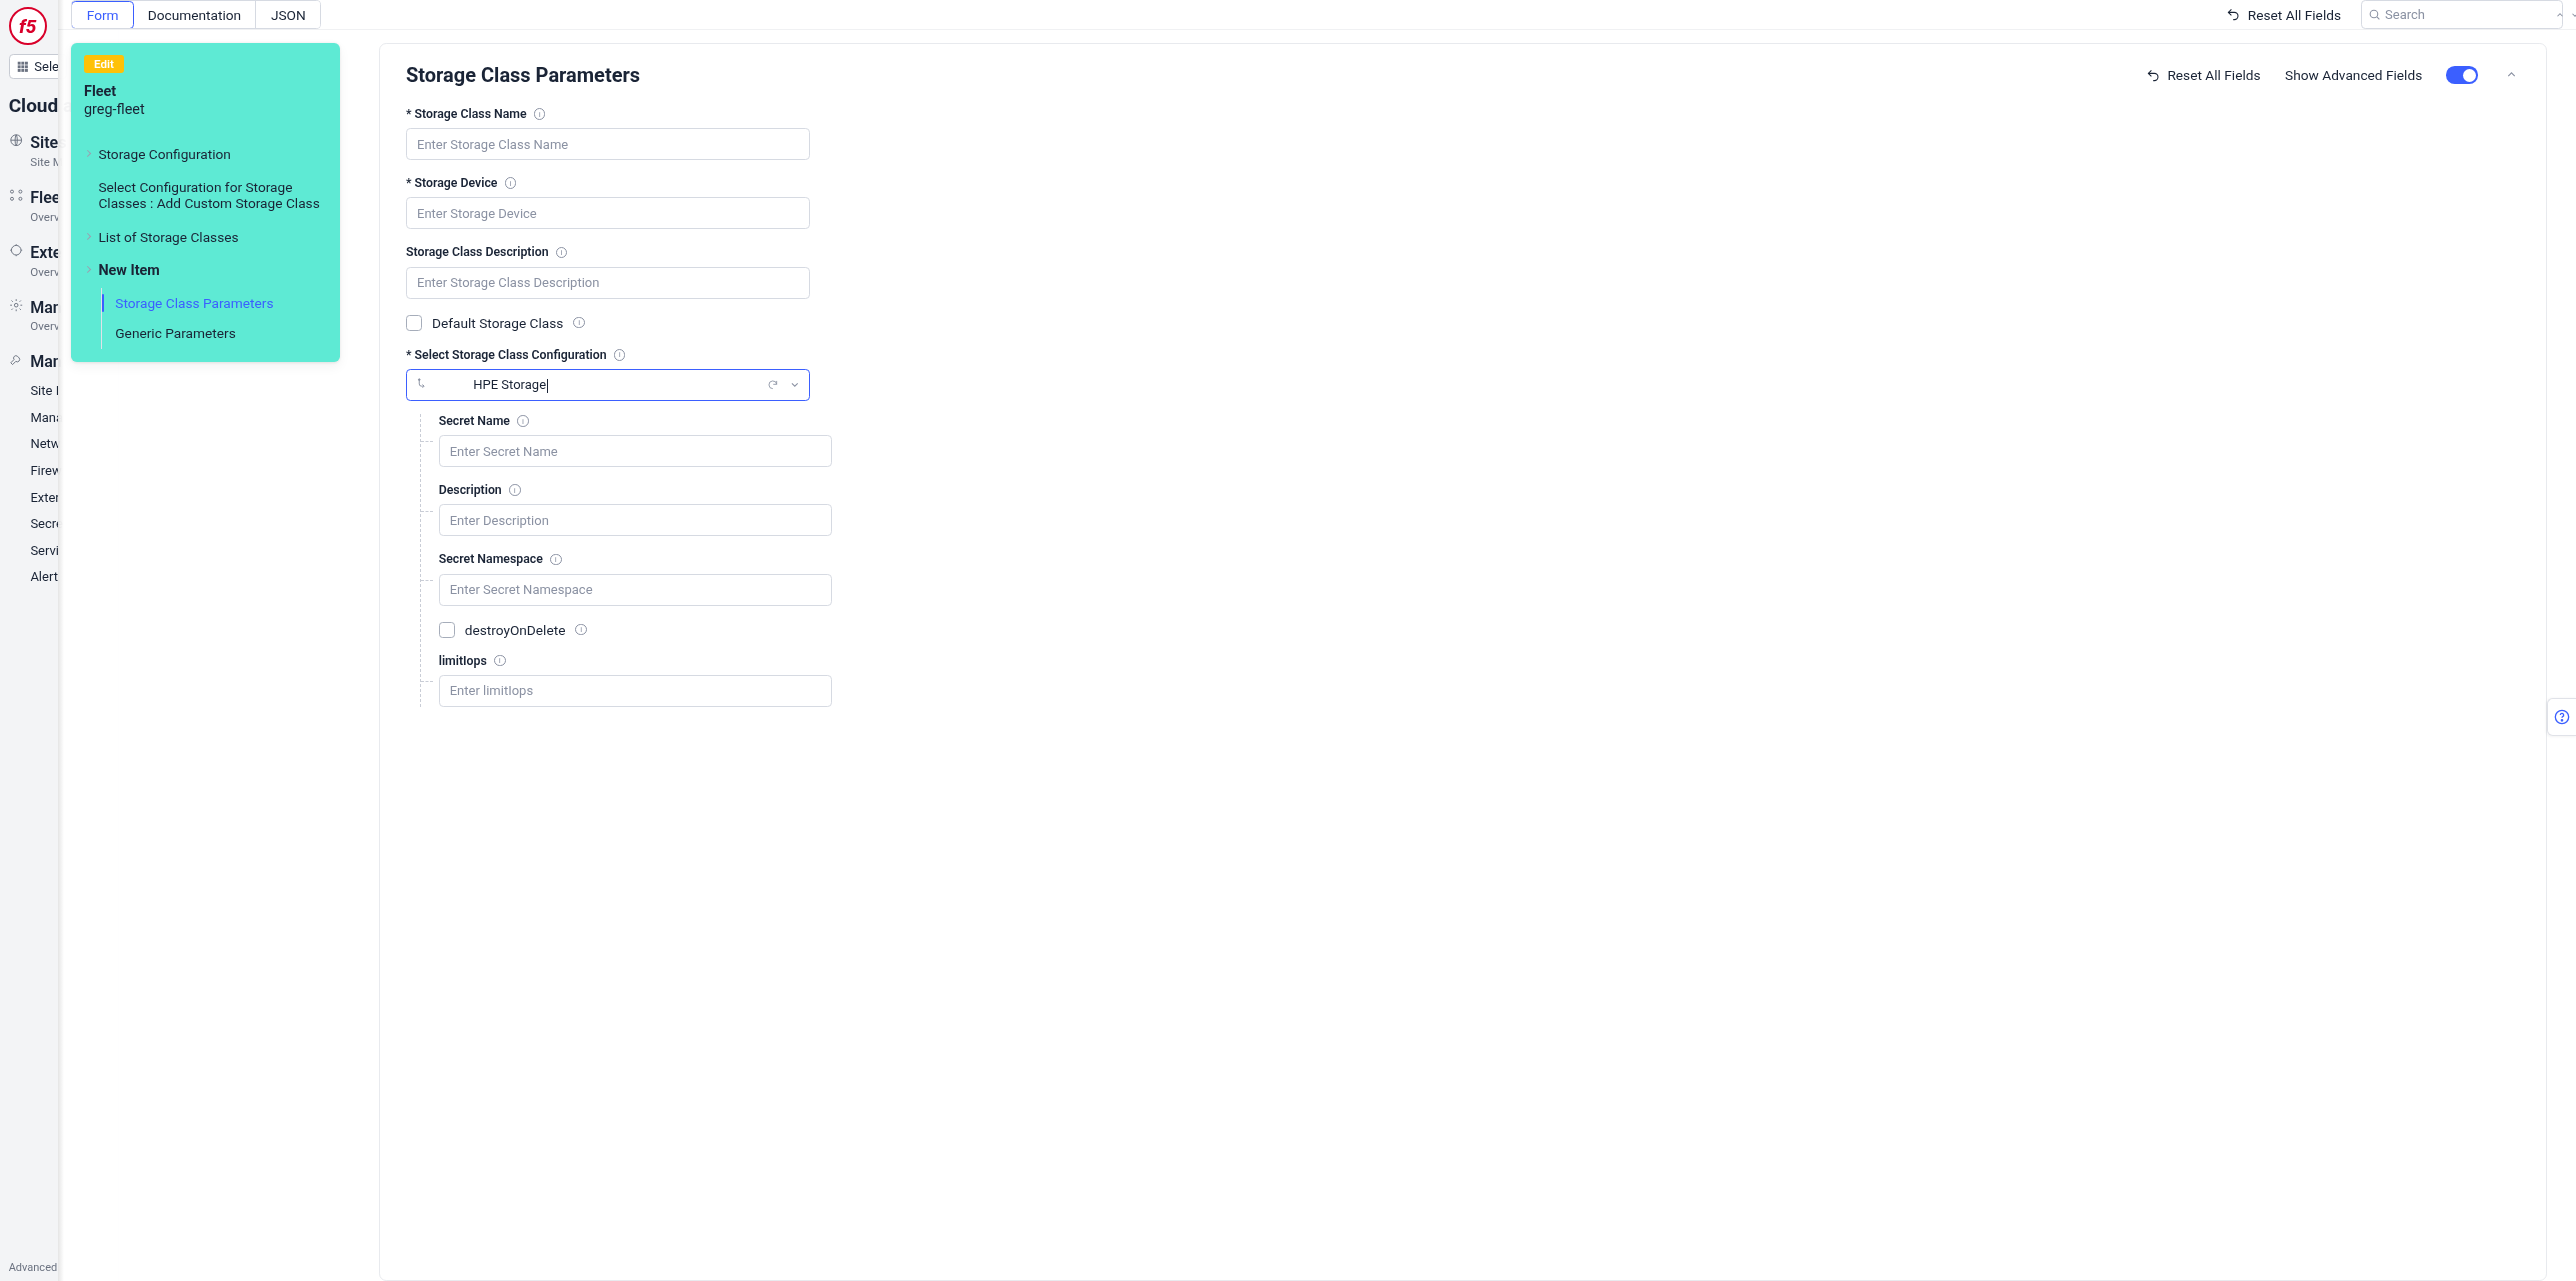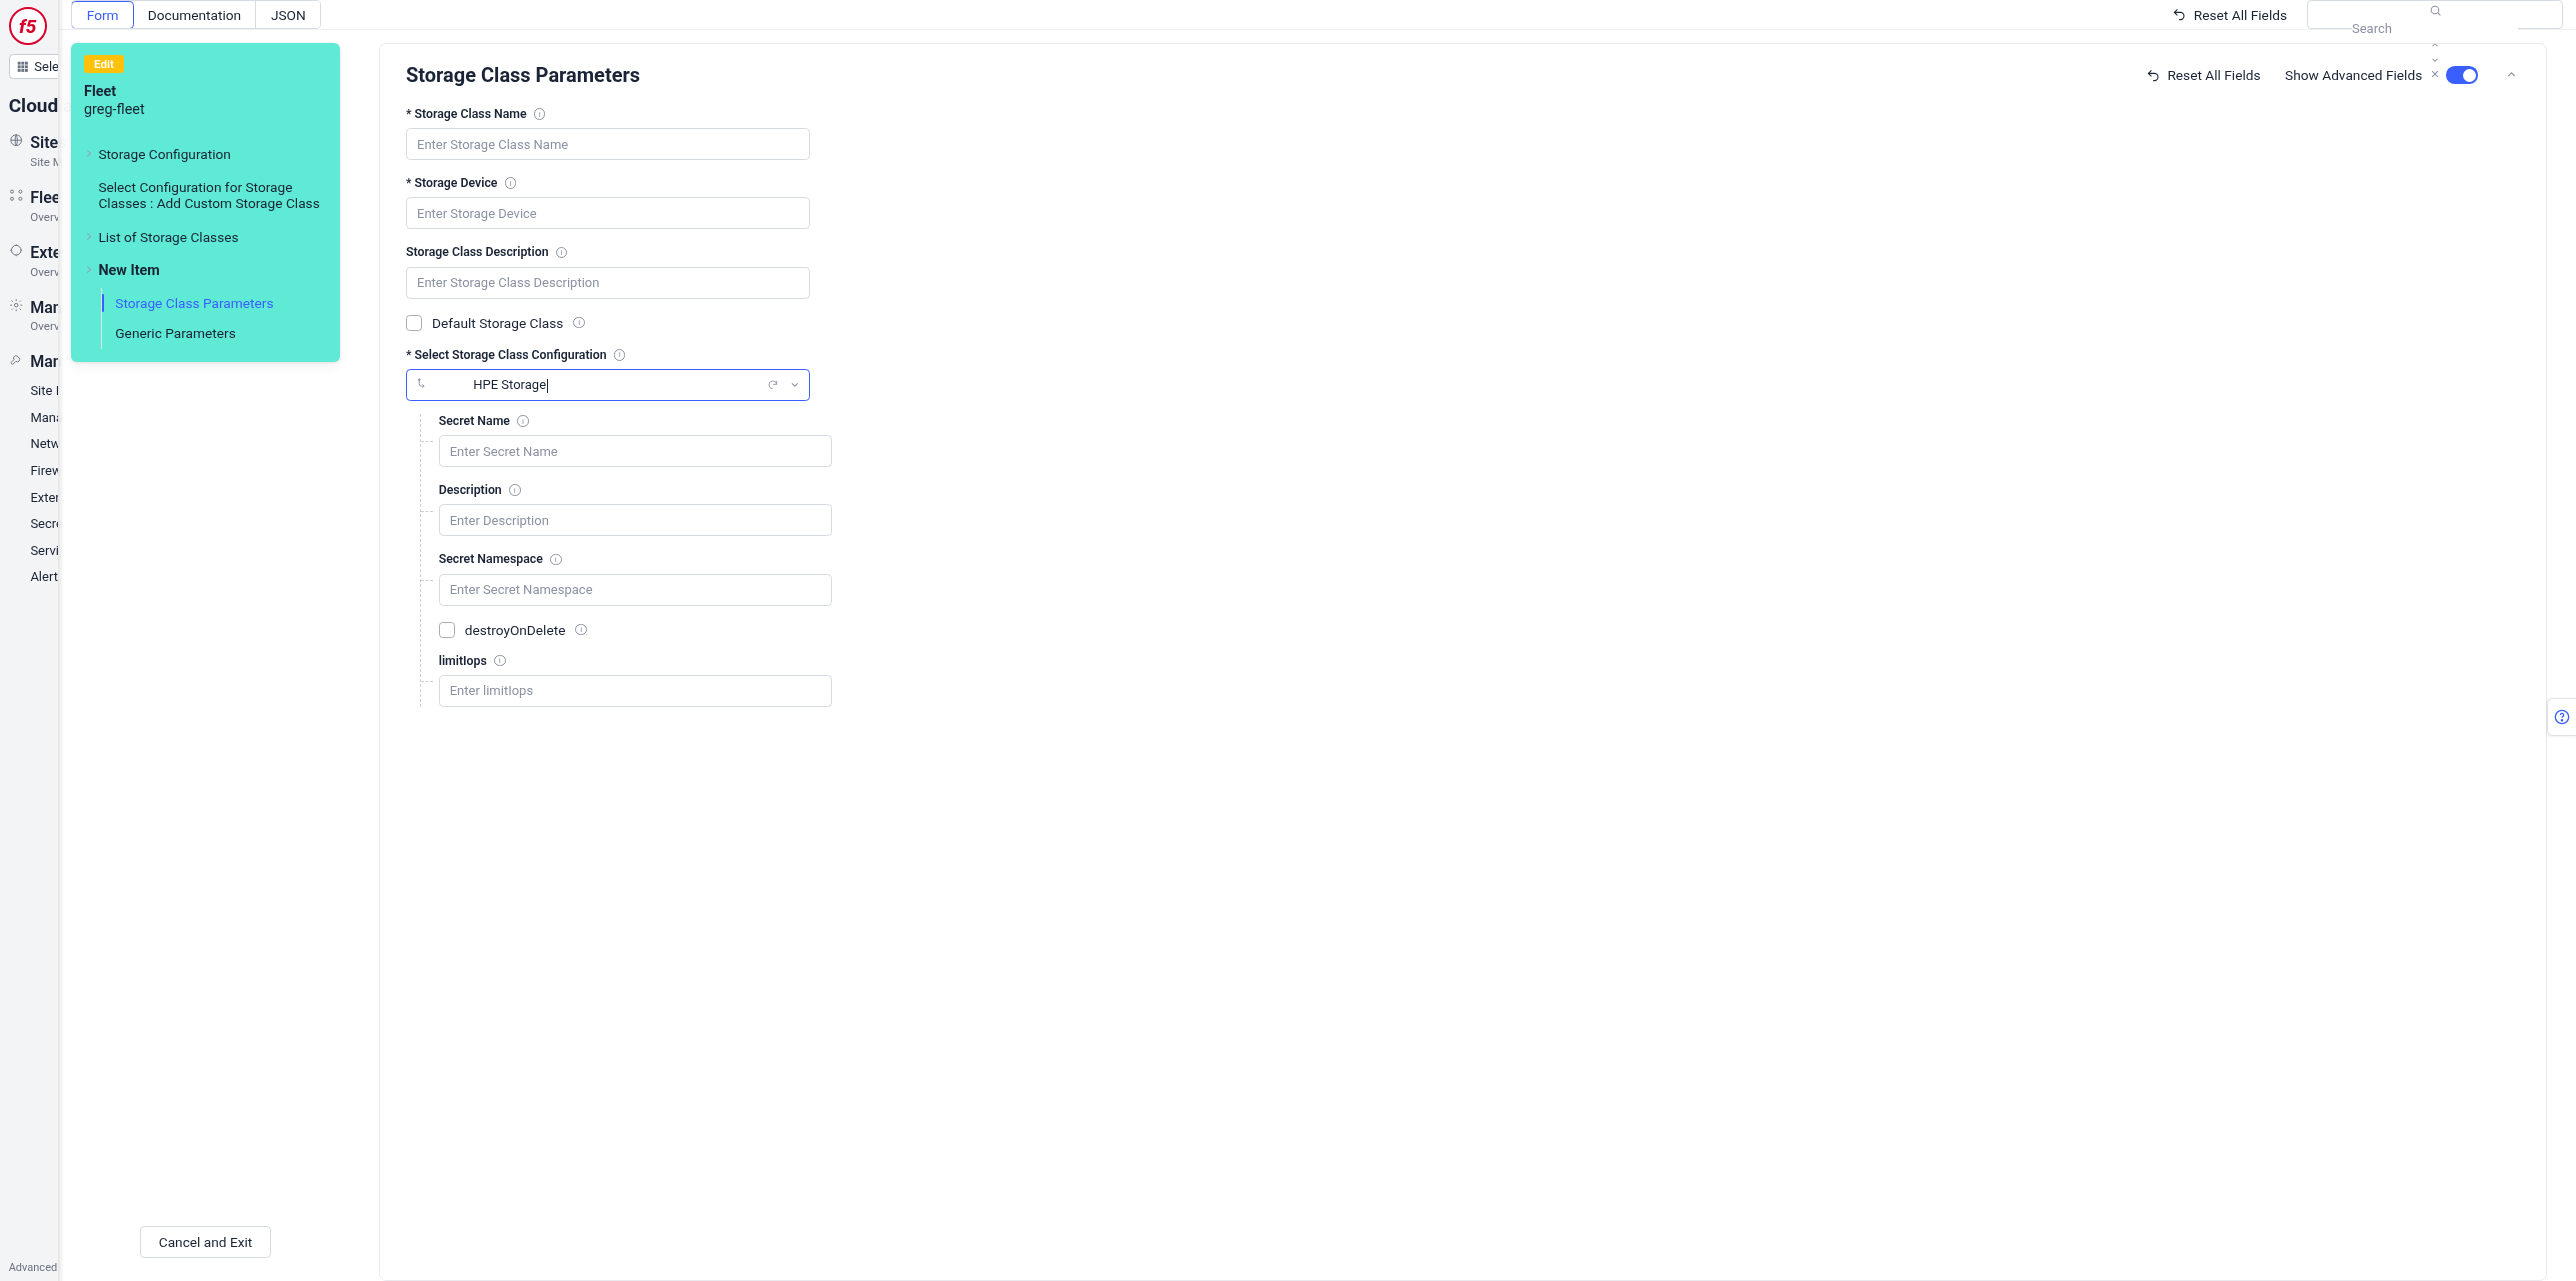--- a/index.html
+++ b/index.html
@@ -190,22 +190,21 @@
       cursor: pointer;
     }
     .search-wrap {
       display: inline-flex;
       align-items: center;
       border: 0.7px solid #d6dae2;
       border-radius: 4.3px;
       padding: 2.9px 5.8px;
       gap: 4.3px;
       height: 29px;
-      width: 256px;
-      flex-direction: column;
+      width: 202px;
     }
     .search-input {
       border: none;
       outline: none;
       flex: 1;
       font-size: 13px;
       color: #1a2436;
     }
     .search-input::placeholder { color: #8b92a3; }
     .search-ico-btn {
@@ -689,23 +688,20 @@
         <div class="tree">
           <div class="tree-item">Storage Configuration</div>
           <div class="tree-item no-arrow" style="padding-left:14.4px">Select Configuration for Storage Classes : Add Custom Storage Class</div>
           <div class="tree-item">List of Storage Classes</div>
           <div class="tree-item bold">New Item</div>
           <div class="tree-sub">
             <div class="tree-sub-item active">Storage Class Parameters</div>
             <div class="tree-sub-item">Generic Parameters</div>
           </div>
         </div>
-      </div>
-      <div class="cancel-wrap">
-        <button class="cancel-btn">Cancel and Exit</button>
       </div>
     </div>
 
     <div class="main-panel">
       <div class="main-card">
 
         <div class="main-header">
           <div class="main-title">Storage Class Parameters</div>
           <div class="main-header-actions">
             <div class="reset-link">

